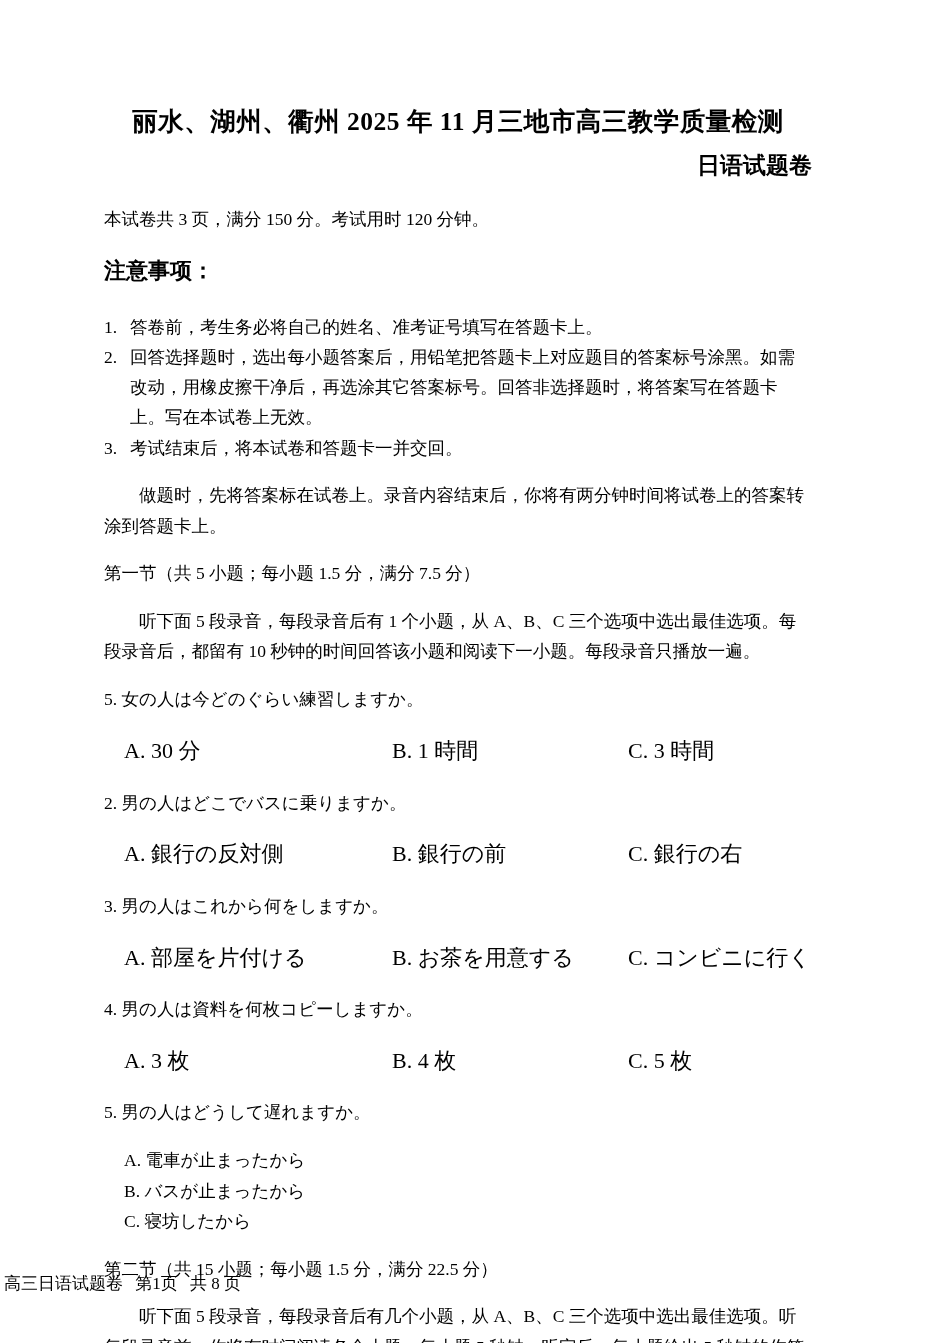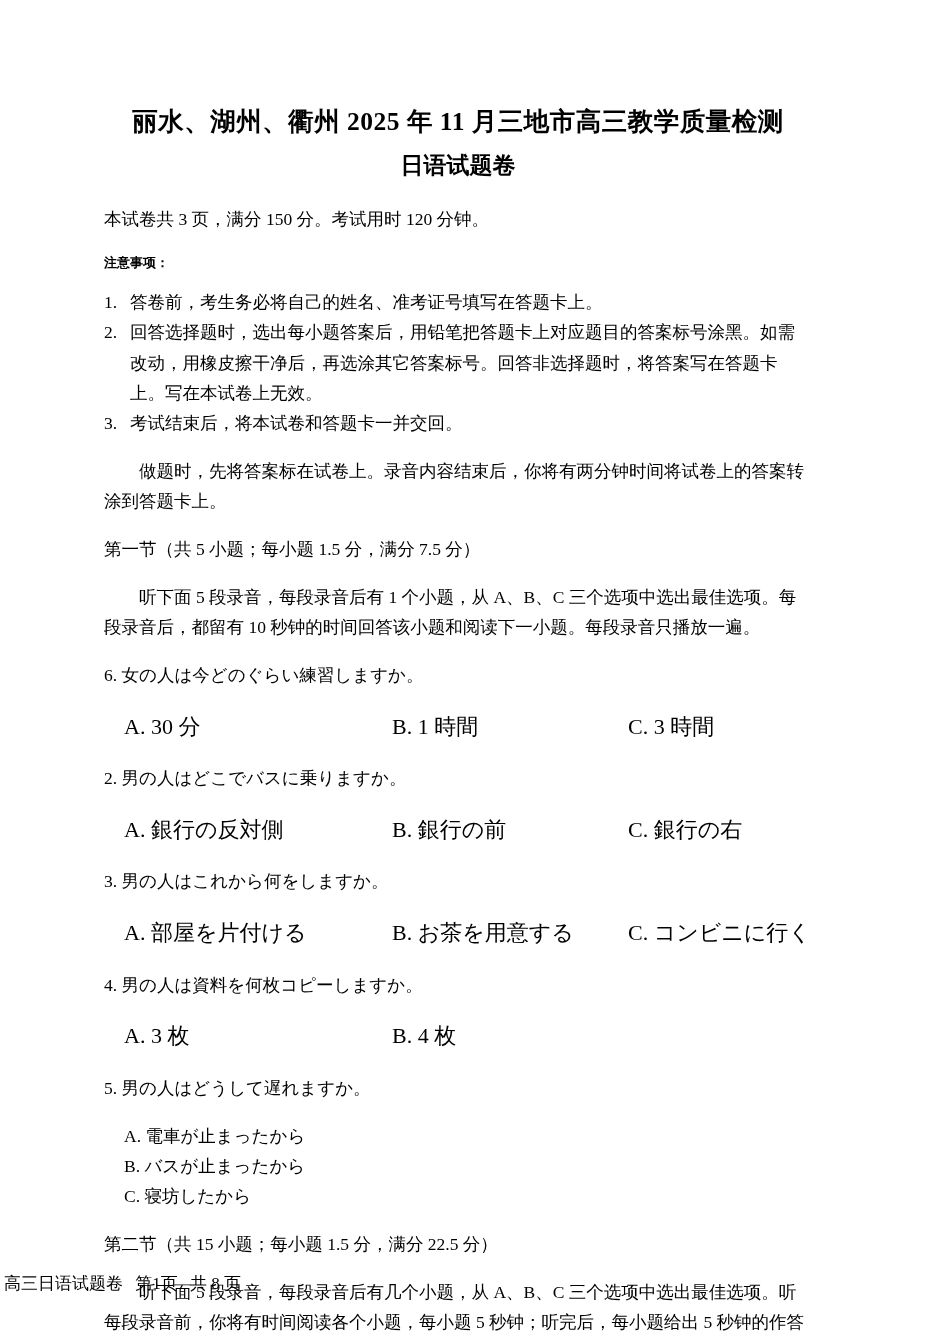--- a/index.html
+++ b/index.html
@@ -26,31 +26,31 @@
     font-size: 25.5px;
     font-weight: bold;
     text-align: center;
     letter-spacing: 0.5px;
     margin: 18px 0 0 0;
     line-height: 1.45;
   }
   .title-sub {
     font-size: 23px;
     font-weight: bold;
-    text-align: center;
+    text-align: right;
     margin: 9px 0 0 0;
     line-height: 1.4;
   }
   .intro-line {
     font-size: 17.5px;
     margin-top: 22px;
     line-height: 1.72;
   }
   .notice-head {
-    font-size: 13px;
+    font-size: 22px;
     font-weight: bold;
     margin-top: 4px;
     line-height: 1.72;
   }
   .notice-list {
     margin: 0;
     padding: 0;
     list-style: none;
   }
   .notice-item {
@@ -135,21 +135,21 @@
       <span class="notice-num">3.</span>
       <span class="notice-text">考试结束后，将本试卷和答题卡一并交回。</span>
     </li>
   </ul>
 
   <p class="para">做题时，先将答案标在试卷上。录音内容结束后，你将有两分钟时间将试卷上的答案转涂到答题卡上。</p>
 
   <p class="para-flat">第一节（共 5 小题；每小题 1.5 分，满分 7.5 分）</p>
   <p class="para">听下面 5 段录音，每段录音后有 1 个小题，从 A、B、C 三个选项中选出最佳选项。每段录音后，都留有 10 秒钟的时间回答该小题和阅读下一小题。每段录音只播放一遍。</p>
 
-  <p class="q-stem">6. 女の人は今どのぐらい練習しますか。</p>
+  <p class="q-stem">5. 女の人は今どのぐらい練習しますか。</p>
   <div class="opts">
     <span class="opt-a">A. 30 分</span>
     <span class="opt-b">B. 1 時間</span>
     <span class="opt-c">C. 3 時間</span>
   </div>
 
   <p class="q-stem">2. 男の人はどこでバスに乗りますか。</p>
   <div class="opts">
     <span class="opt-a">A. 銀行の反対側</span>
     <span class="opt-b">B. 銀行の前</span>
@@ -160,20 +160,21 @@
   <div class="opts">
     <span class="opt-a">A. 部屋を片付ける</span>
     <span class="opt-b">B. お茶を用意する</span>
     <span class="opt-c">C. コンビニに行く</span>
   </div>
 
   <p class="q-stem">4. 男の人は資料を何枚コピーしますか。</p>
   <div class="opts">
     <span class="opt-a">A. 3 枚</span>
     <span class="opt-b">B. 4 枚</span>
+    <span class="opt-c">C. 5 枚</span>
   </div>
 
   <p class="q-stem">5. 男の人はどうして遅れますか。</p>
   <div class="opts-stack">
     <div>A. 電車が止まったから</div>
     <div>B. バスが止まったから</div>
     <div>C. 寝坊したから</div>
   </div>
 
   <p class="para-flat">第二节（共 15 小题；每小题 1.5 分，满分 22.5 分）</p>

